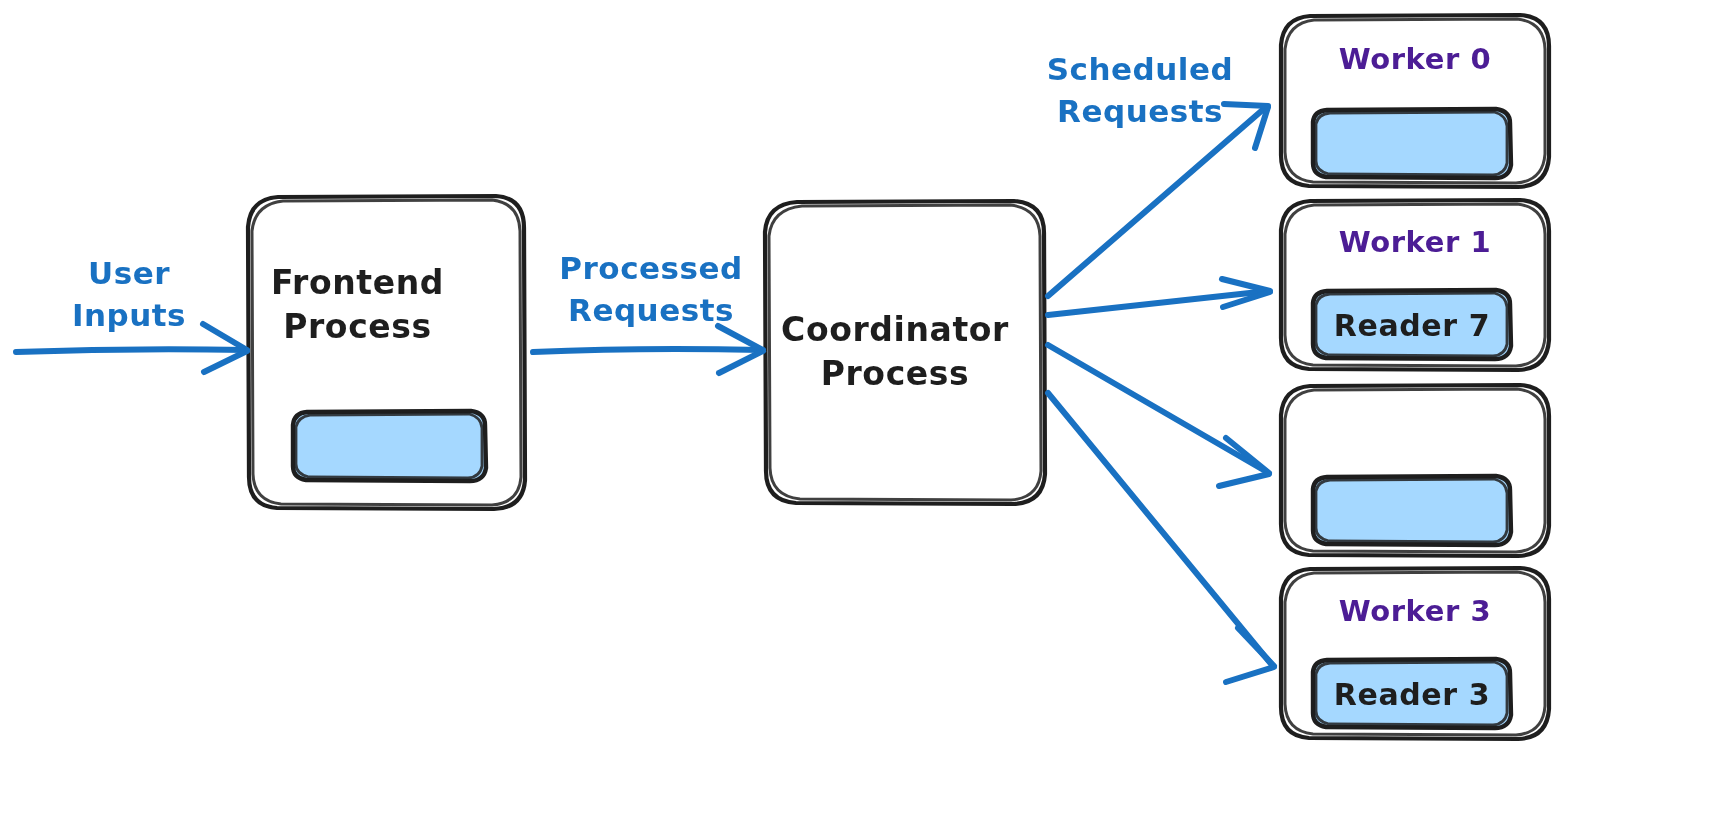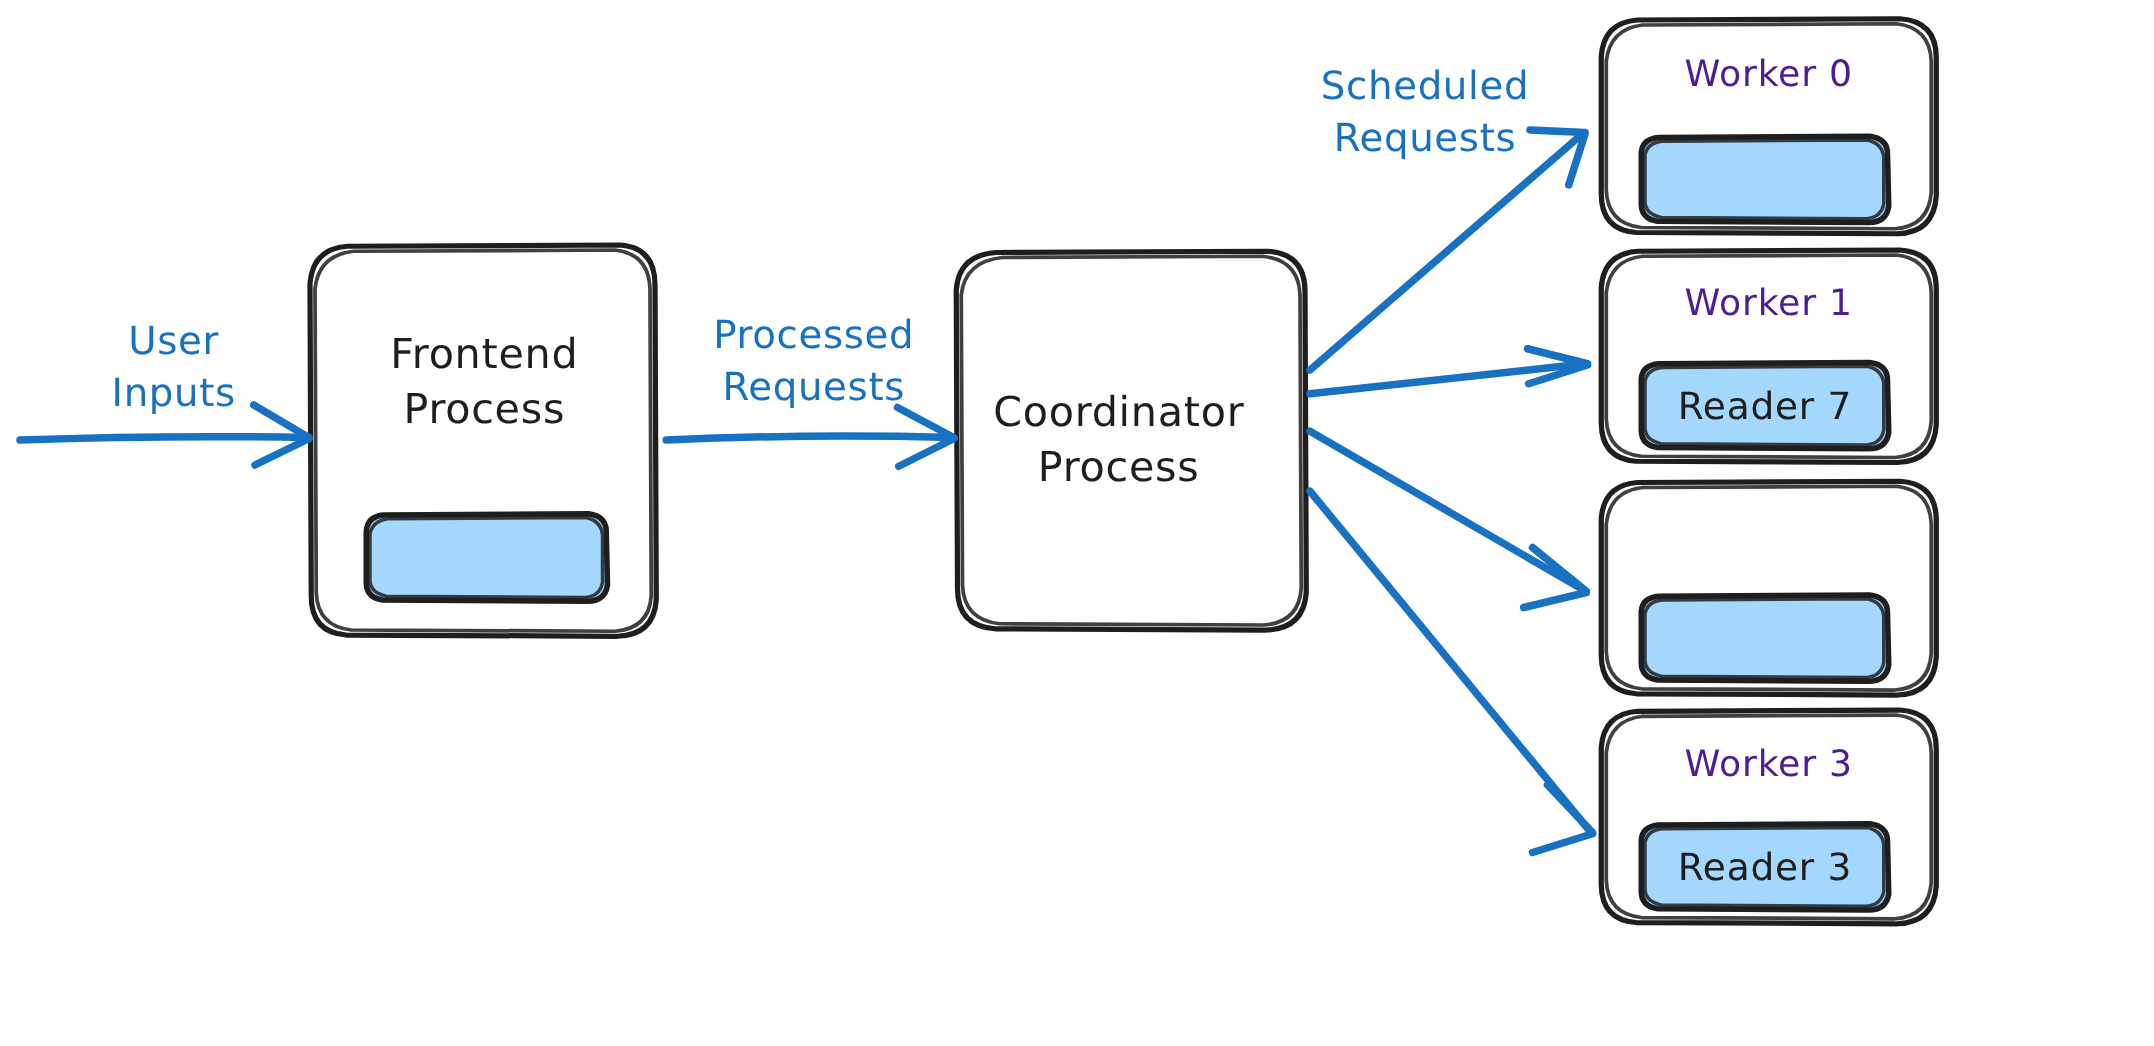--- a/index.html
+++ b/index.html
@@ -23,20 +23,21 @@
     height: 837px;
   }
   .lyr {
     position: absolute;
     display: flex;
     align-items: center;
     justify-content: center;
     text-align: center;
     pointer-events: none;
     white-space: pre-line;
+    font-weight: bold;
   }
   .node-title {
     color: #1e1e1e;
     font-size: 33px;
     line-height: 1.33;
     letter-spacing: 0.6px;
   }
   .worker-title {
     color: #4c1d95;
     font-size: 29px;
@@ -247,37 +248,37 @@
     </g>
 
     <g>
       <path class="arw" d="M 1048 393 L 1272 665"></path>
       <path class="arw" d="M 1238 628 L 1274 666"></path>
       <path class="arw" d="M 1226 682 L 1274 667"></path>
     </g>
 
   </svg>
 
-  <div class="lyr node-title" style="left:248px; top:250px; width:219px; height:110px;margin-left:30px;">Frontend
+  <div class="lyr node-title" style="left:248px; top:250px; width:219px; height:110px;">Frontend
 Process</div>
 
 
   <div class="lyr node-title" style="left:765px; top:297px; width:260px; height:110px;">Coordinator
 Process</div>
 
   <div class="lyr worker-title" style="left:1281px; top:36px; width:268px; height:46px;">Worker 0</div>
 
   <div class="lyr worker-title" style="left:1281px; top:219px; width:268px; height:46px;">Worker 1</div>
   <div class="lyr chip-title" style="left:1313px; top:291px; width:198px; height:68px;">Reader 7</div>
 
 
   <div class="lyr worker-title" style="left:1281px; top:588px; width:268px; height:46px;">Worker 3</div>
   <div class="lyr chip-title" style="left:1313px; top:660px; width:198px; height:68px;">Reader 3</div>
 
-  <div class="lyr edge-label" style="left:54px; top:248px; width:170px; height:92px;">User
+  <div class="lyr edge-label" style="left:44px; top:248px; width:170px; height:92px;">User
 Inputs</div>
 
   <div class="lyr edge-label" style="left:545px; top:243px; width:212px; height:92px;">Processed
 Requests</div>
 
   <div class="lyr edge-label" style="left:1034px; top:44px; width:212px; height:92px;">Scheduled
 Requests</div>
 
 </div>
 

